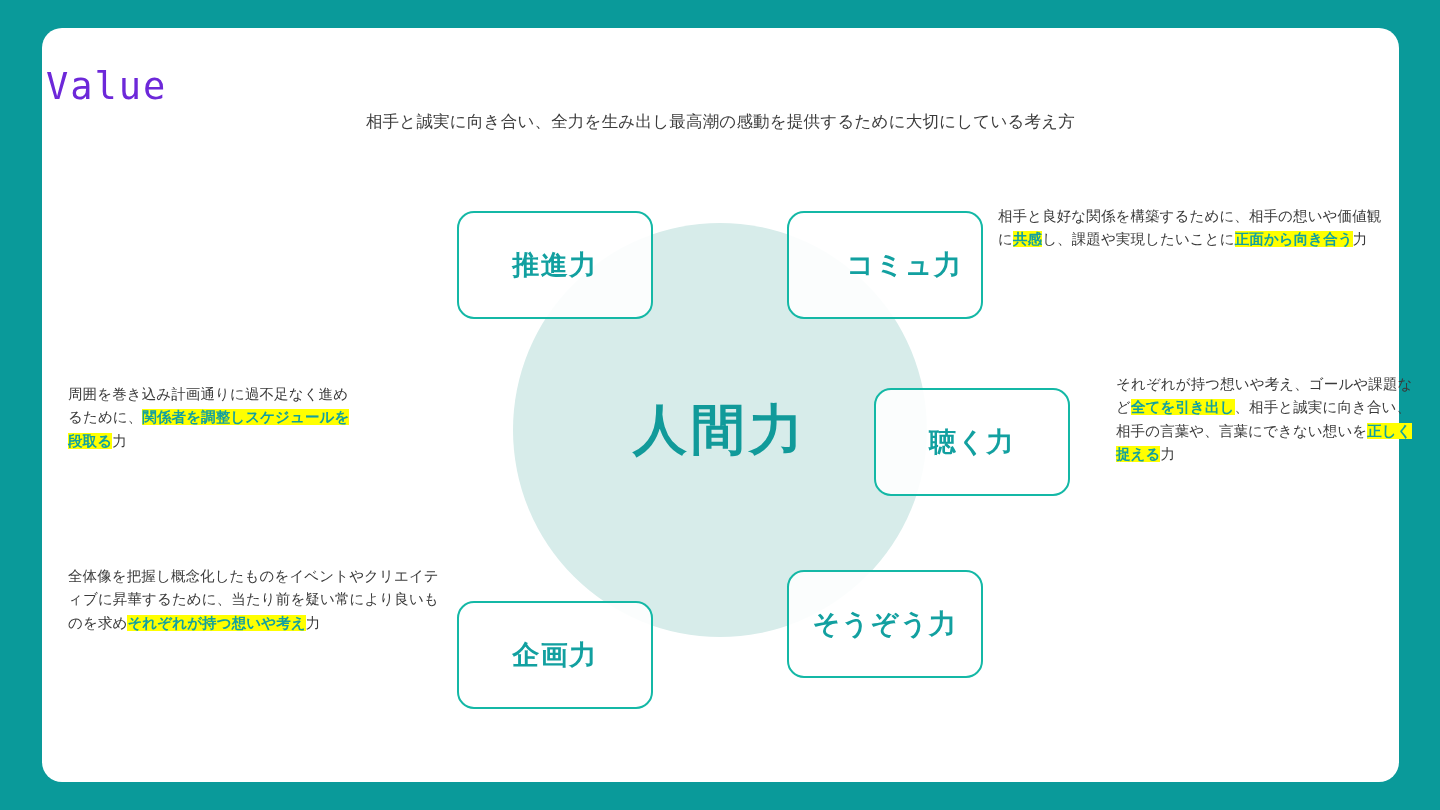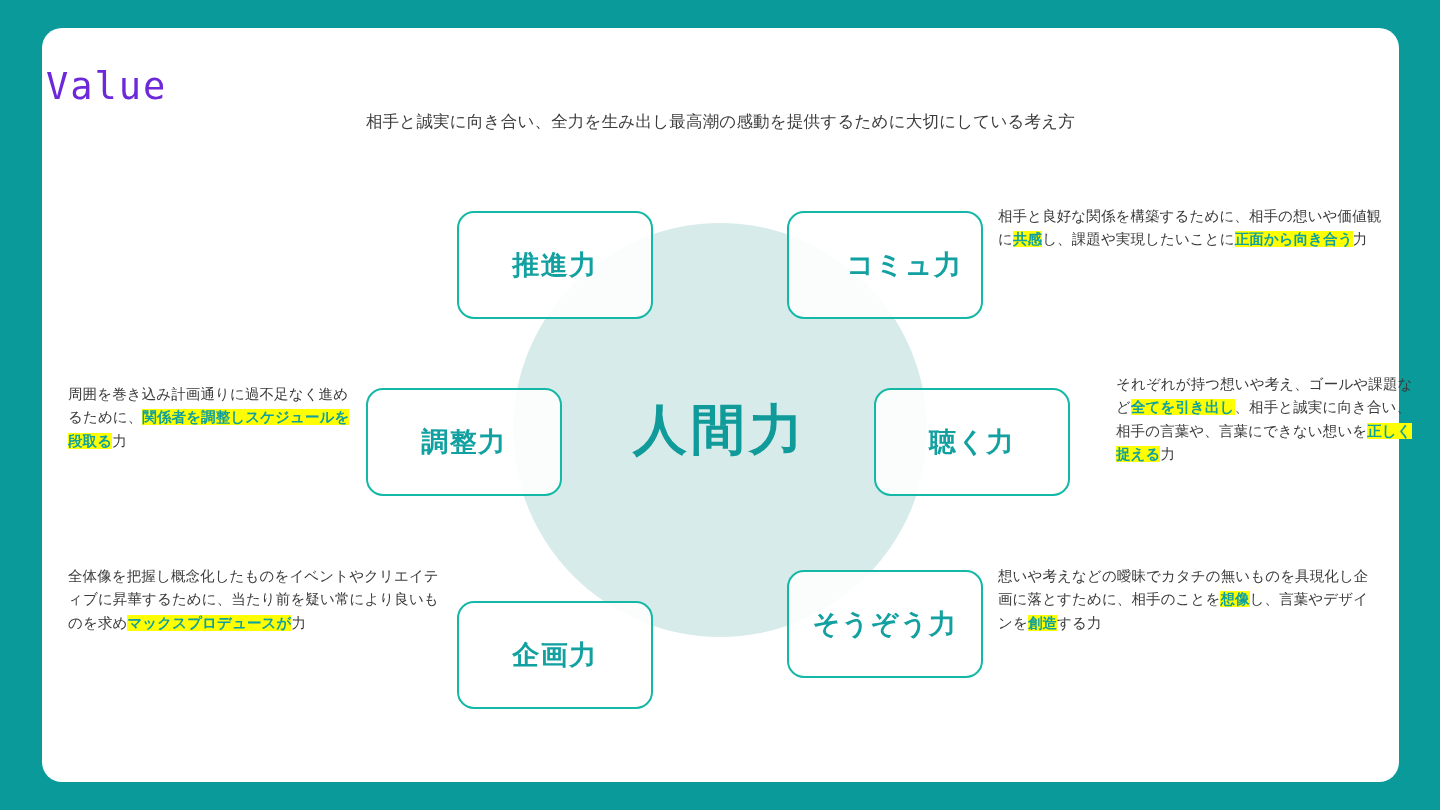--- a/index.html
+++ b/index.html
@@ -106,25 +106,23 @@
   <div class="card">
 
     <h1 class="title">Value</h1>
     <p class="subtitle">相手と誠実に向き合い、全力を生み出し最高潮の感動を提供するために大切にしている考え方</p>
 
     <div class="core-circle"></div>
     <div class="core-label">人間力</div>
 
     <div class="pill p1">推進力</div>
     <div class="pill p2">コミュ力</div>
-    <div class="pill p3">調整力</div>
     <div class="pill p4">聴く力</div>
     <div class="pill p5">企画力</div>
     <div class="pill p6">そうぞう力</div>
 
     <div class="desc left d3"><span>周囲を巻き込み計画通りに過不足なく進めるために、</span><span class="hl">関係者を調整しスケジュールを段取る</span><span>力</span></div>
     <div class="desc right d2"><span>相手と良好な関係を構築するために、相手の想いや価値観に</span><span class="hl">共感</span><span>し、課題や実現したいことに</span><span class="hl">正面から向き合う</span><span>力</span></div>
     <div class="desc right d4"><span>それぞれが持つ想いや考え、ゴールや課題など</span><span class="hl">全てを引き出し</span><span>、相手と誠実に向き合い、相手の言葉や、言葉にできない想いを</span><span class="hl">正しく捉える</span><span>力</span></div>
-    <div class="desc left d5"><span>全体像を把握し概念化したものをイベントやクリエイティブに昇華するために、当たり前を疑い常により良いものを求め</span><span class="hl">マックスプロデュースが</span><span>力</span></div>
-    <div class="desc right d6"><span>想いや考えなどの曖昧でカタチの無いものを具現化し企画に落とすために、相手のことを</span><span class="hl">想像</span><span>し、言葉やデザインを</span><span class="hl">創造</span><span>する力</span></div>
+    <div class="desc left d5"><span>全体像を把握し概念化したものをイベントやクリエイティブに昇華するために、当たり前を疑い常により良いものを求め</span><span class="hl">それぞれが持つ想いや考え</span><span>力</span></div>
 
   </div>
 </div>
 
 </body></html>

